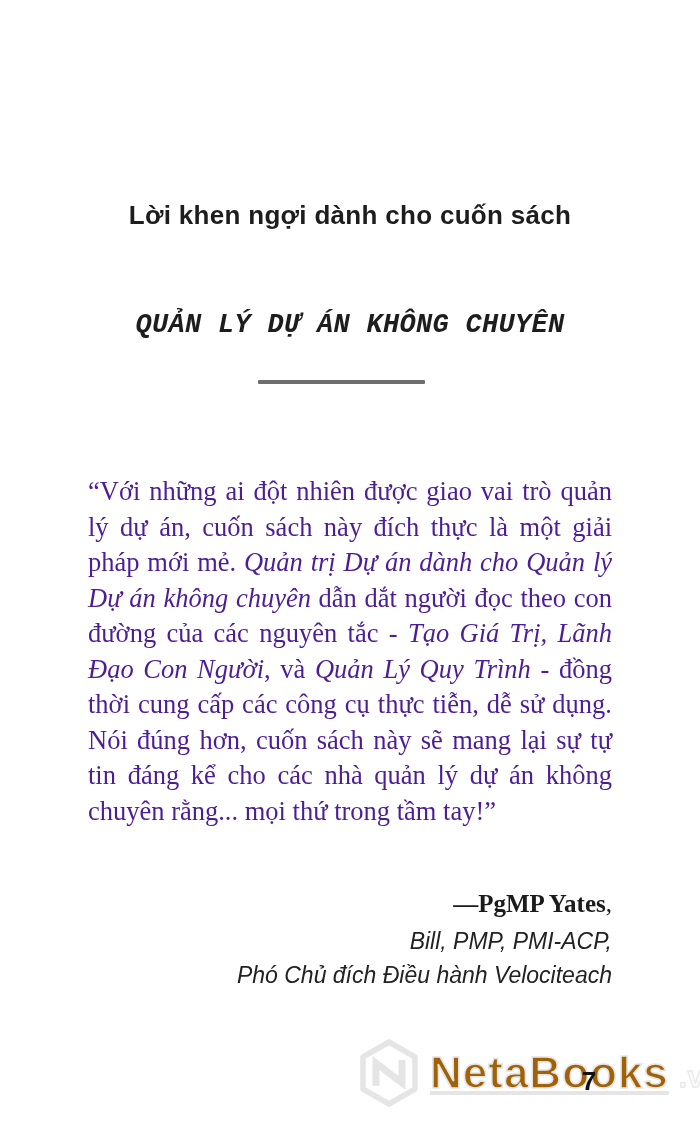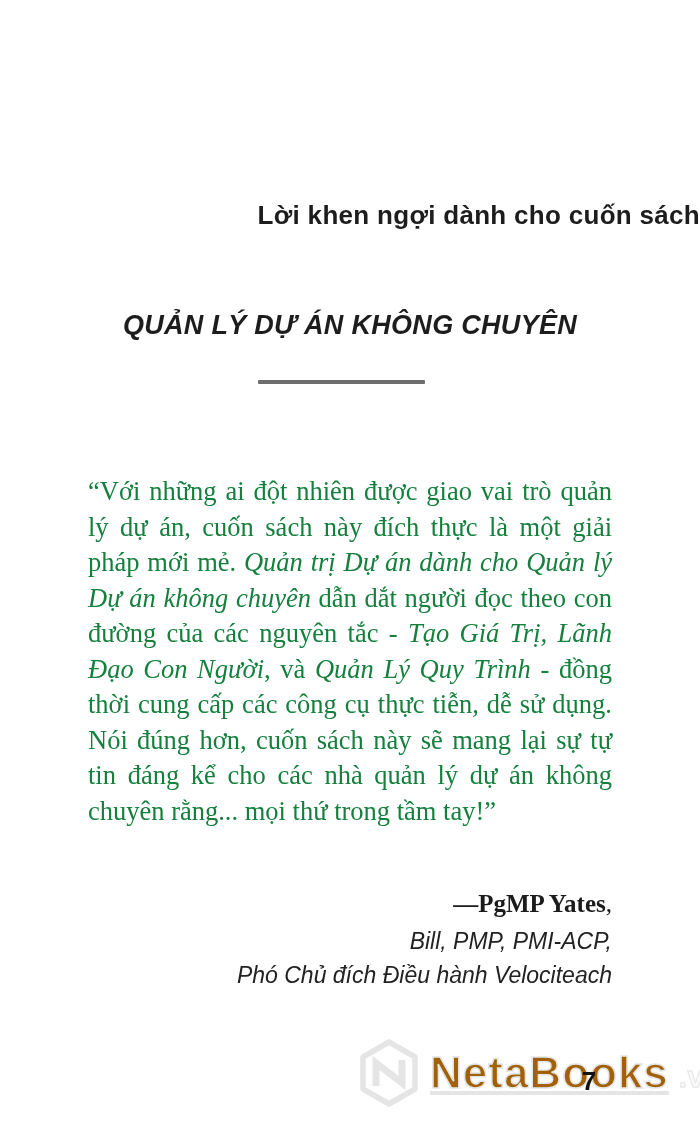--- a/index.html
+++ b/index.html
@@ -10,60 +10,60 @@
     height: 1121px;
     background: #ffffff;
     overflow: hidden;
     font-family: "Liberation Sans", sans-serif;
   }
   .praise-heading {
     position: absolute;
     top: 200px;
     left: 0;
     width: 100%;
-    text-align: right;
+    text-align: center;
     font-family: "Liberation Sans", sans-serif;
     font-weight: 700;
     font-size: 26px;
     letter-spacing: 0.3px;
     color: #1d1d1d;
   }
   .book-title-line1, .book-title-line2 {
     position: absolute;
     left: 0;
     width: 100%;
     text-align: center;
     font-family: "Liberation Sans", sans-serif;
     font-style: italic;
     font-weight: 700;
     font-size: 27px;
     letter-spacing: 0.3px;
     color: #1d1d1d;
   }
   .book-title-line1 { top: 260px; }
-  .book-title-line2 { top: 310px; }
+  .book-title-line2 { top: 310px; font-family: Liberation Mono, monospace; }
   .divider {
     position: absolute;
     top: 380px;
     left: 258px;
     width: 167px;
     height: 4px;
     background: #6e6e6e;
     border-radius: 1px;
   }
   .quote {
     position: absolute;
     top: 474px;
     left: 88px;
     width: 524px;
     font-family: "Liberation Serif", serif;
     font-size: 26.5px;
     line-height: 35.5px;
     text-align: justify;
-    color: #15803d;
+    color: #4c1d95;
   }
   .quote .italic { font-style: italic; }
   .attribution {
     position: absolute;
     top: 888px;
     right: 88px;
     text-align: right;
     color: #1b1b1b;
   }
   .attribution .author-line {

